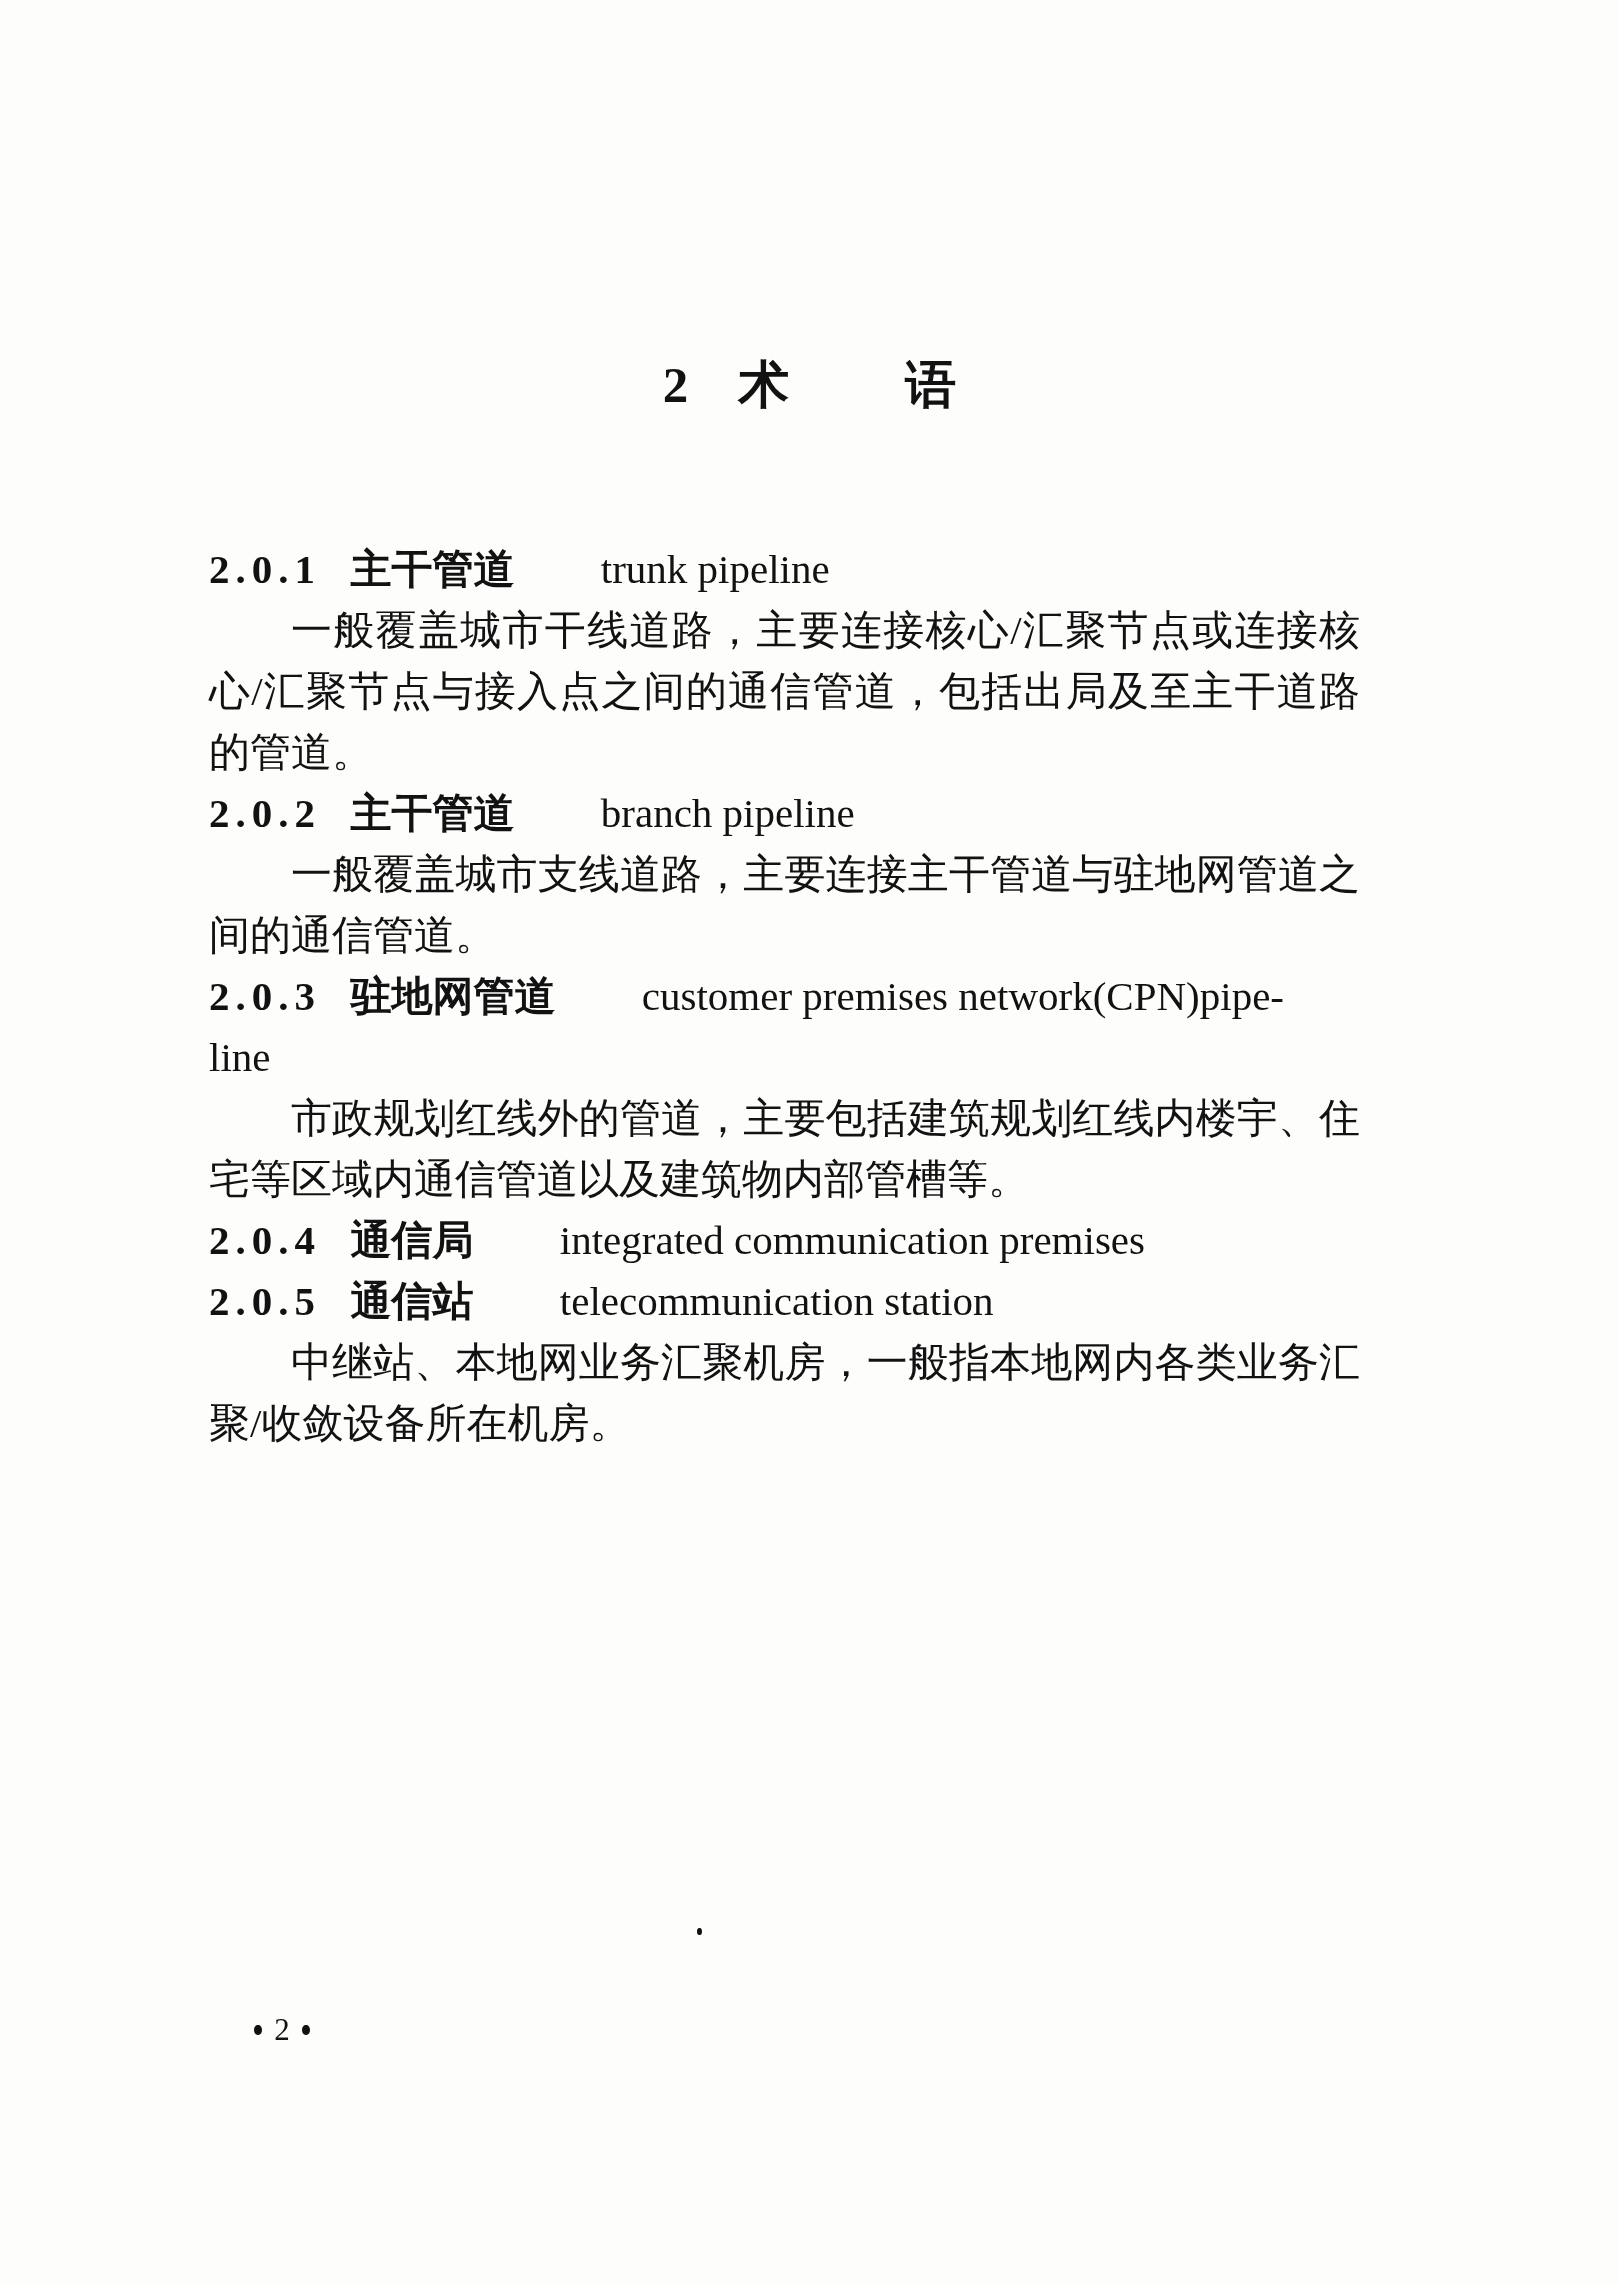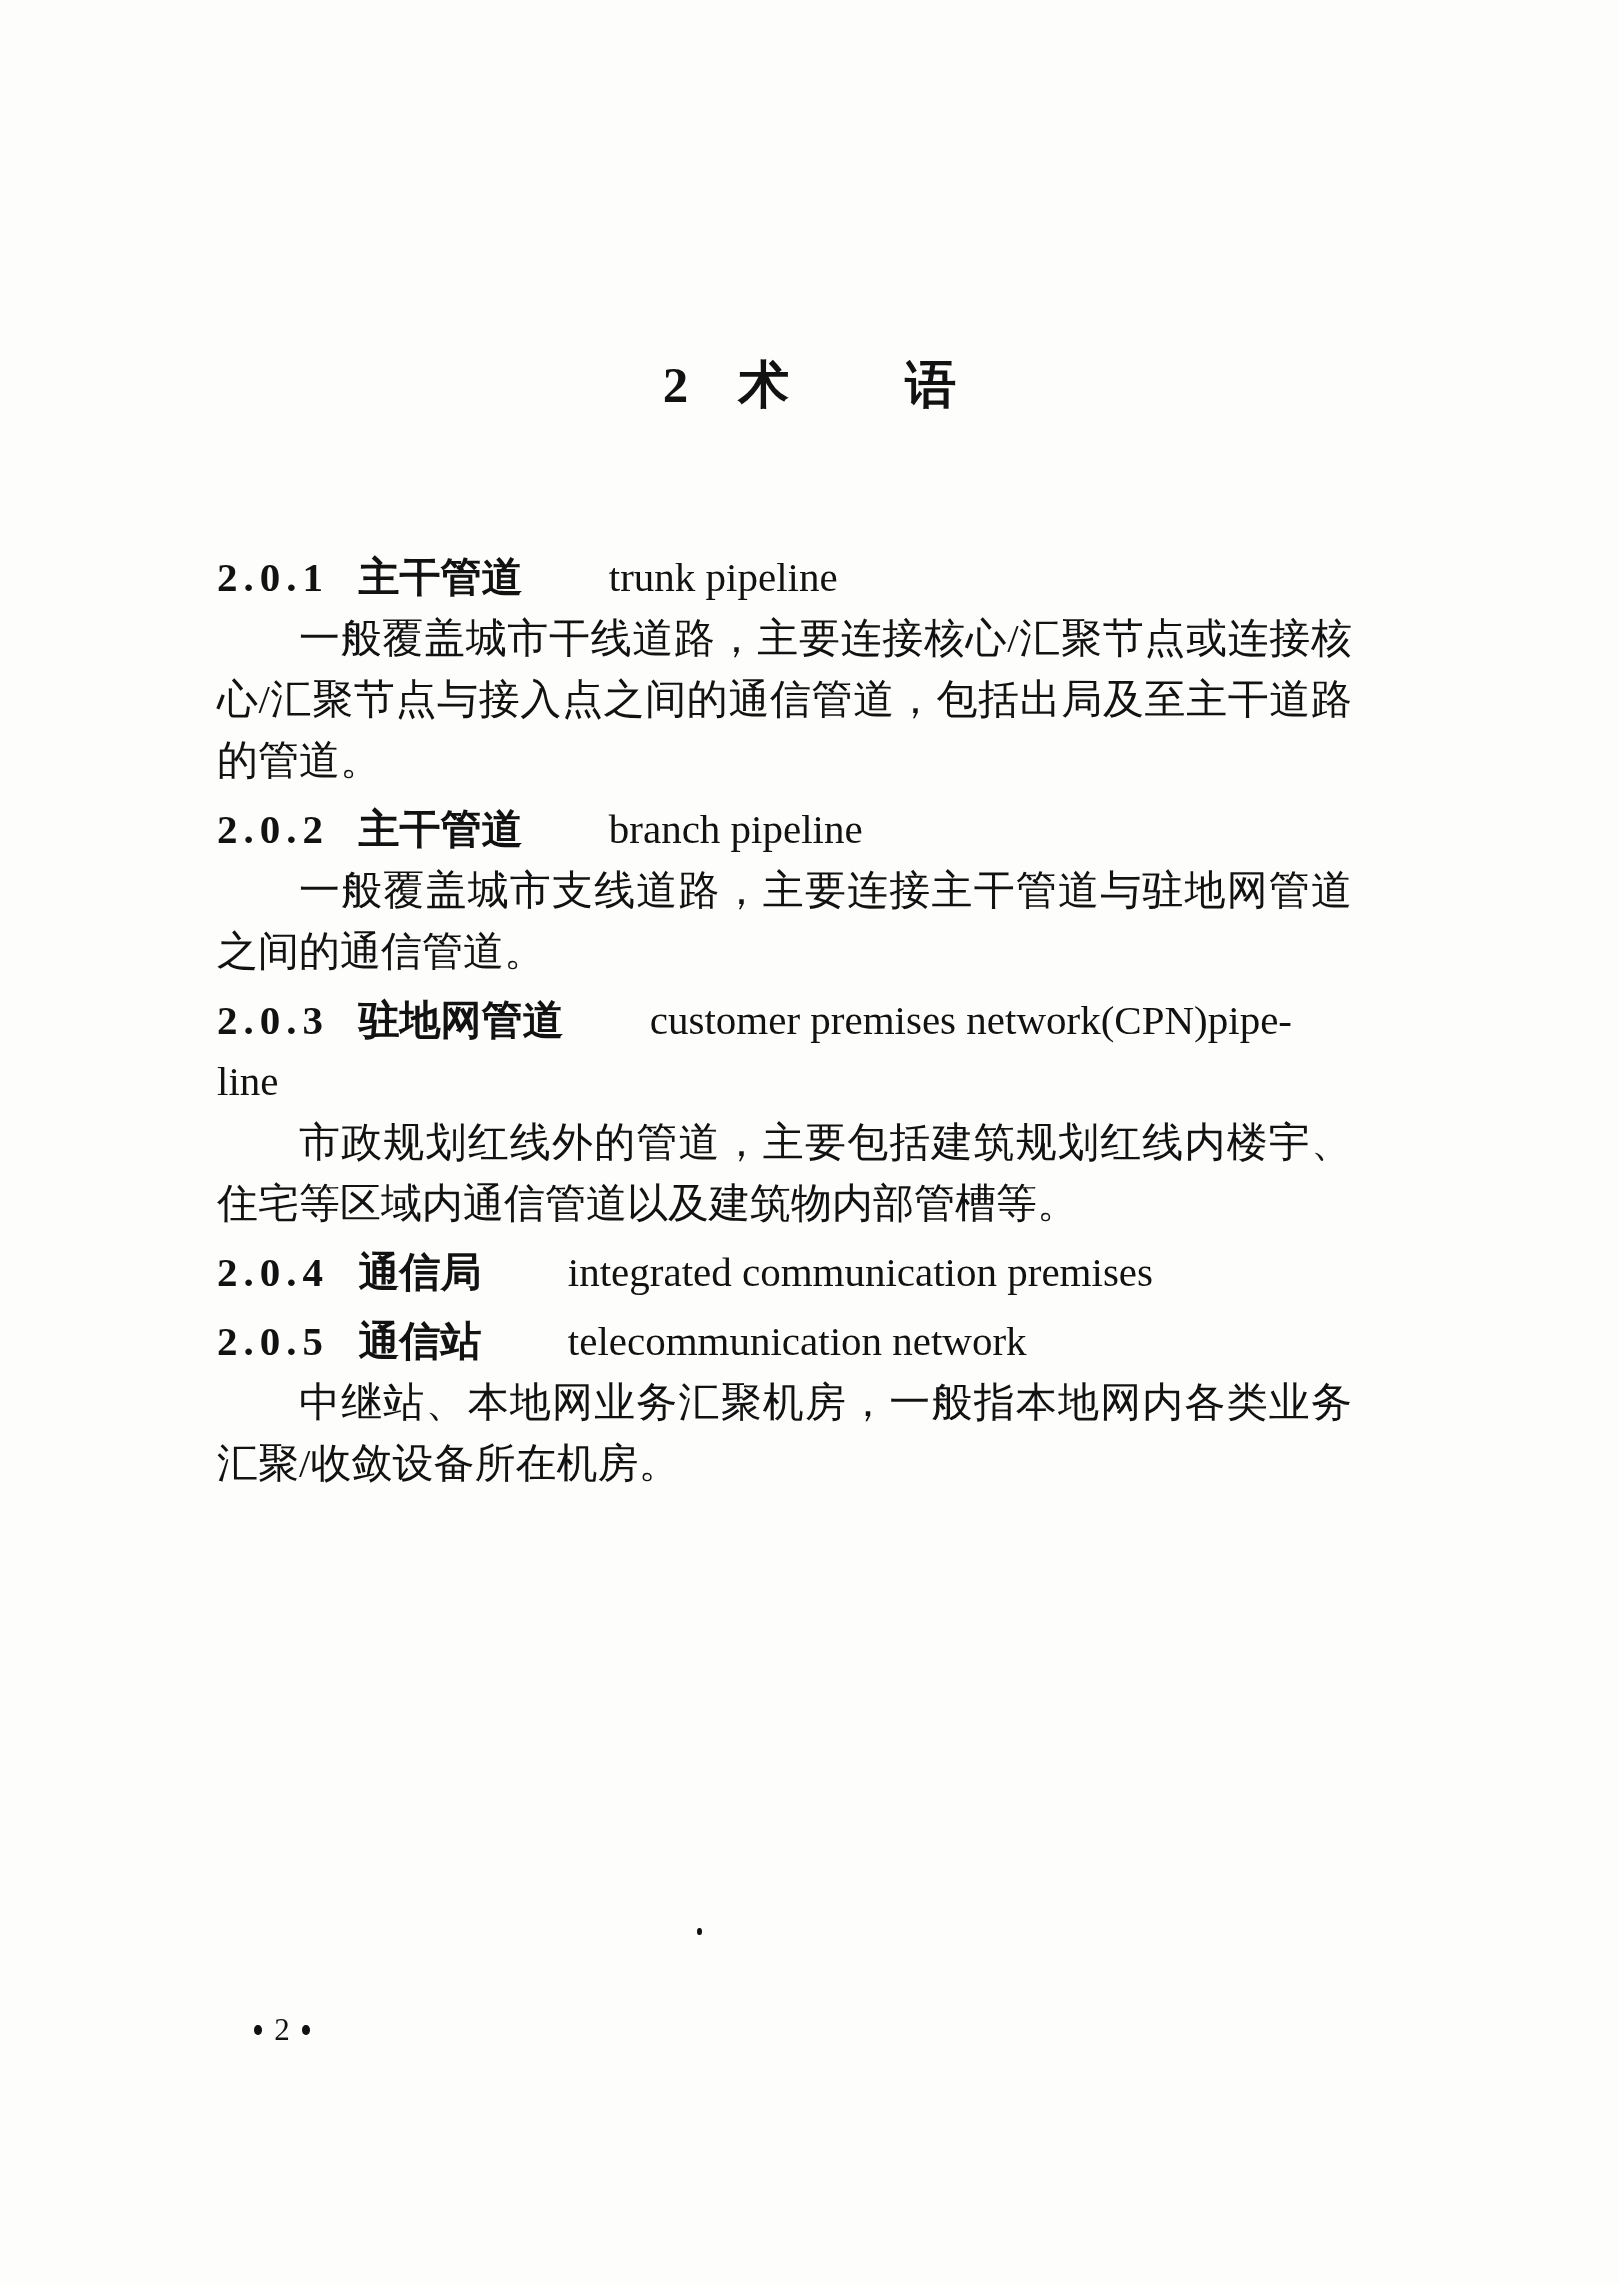--- a/index.html
+++ b/index.html
@@ -37,21 +37,21 @@
   
   .terms {
     position: absolute;
     left: 209px;
     top: 539px;
     width: 1151px;
     font-size: 41px;
     line-height: 61px;
     text-align: justify;
   }
-  .term { margin: 8px; }
+  .term { margin: 0; }
   .term-heading { margin: 0; }
   .t-num {
     font-weight: bold;
     letter-spacing: 6px;
     margin-right: 19.3px;
   }
   .t-zh {
     font-weight: bold;
     margin-right: 76px;
   }
@@ -138,21 +138,21 @@
         <span class="t-num">2.0.4</span>
         <span class="t-zh">通信局</span>
         <span class="t-en">integrated communication premises</span>
       </div>
     </section>
 
     <section class="term">
       <div class="term-heading">
         <span class="t-num">2.0.5</span>
         <span class="t-zh">通信站</span>
-        <span class="t-en">telecommunication network</span>
+        <span class="t-en">telecommunication station</span>
       </div>
       <p class="def">中继站、本地网业务汇聚机房，一般指本地网内各类业务汇聚/收敛设备所在机房。</p>
     </section>
 
   </div>
 
   <div class="stray-dot"></div>
 
   <div class="footer">
     <span class="dot"></span>

